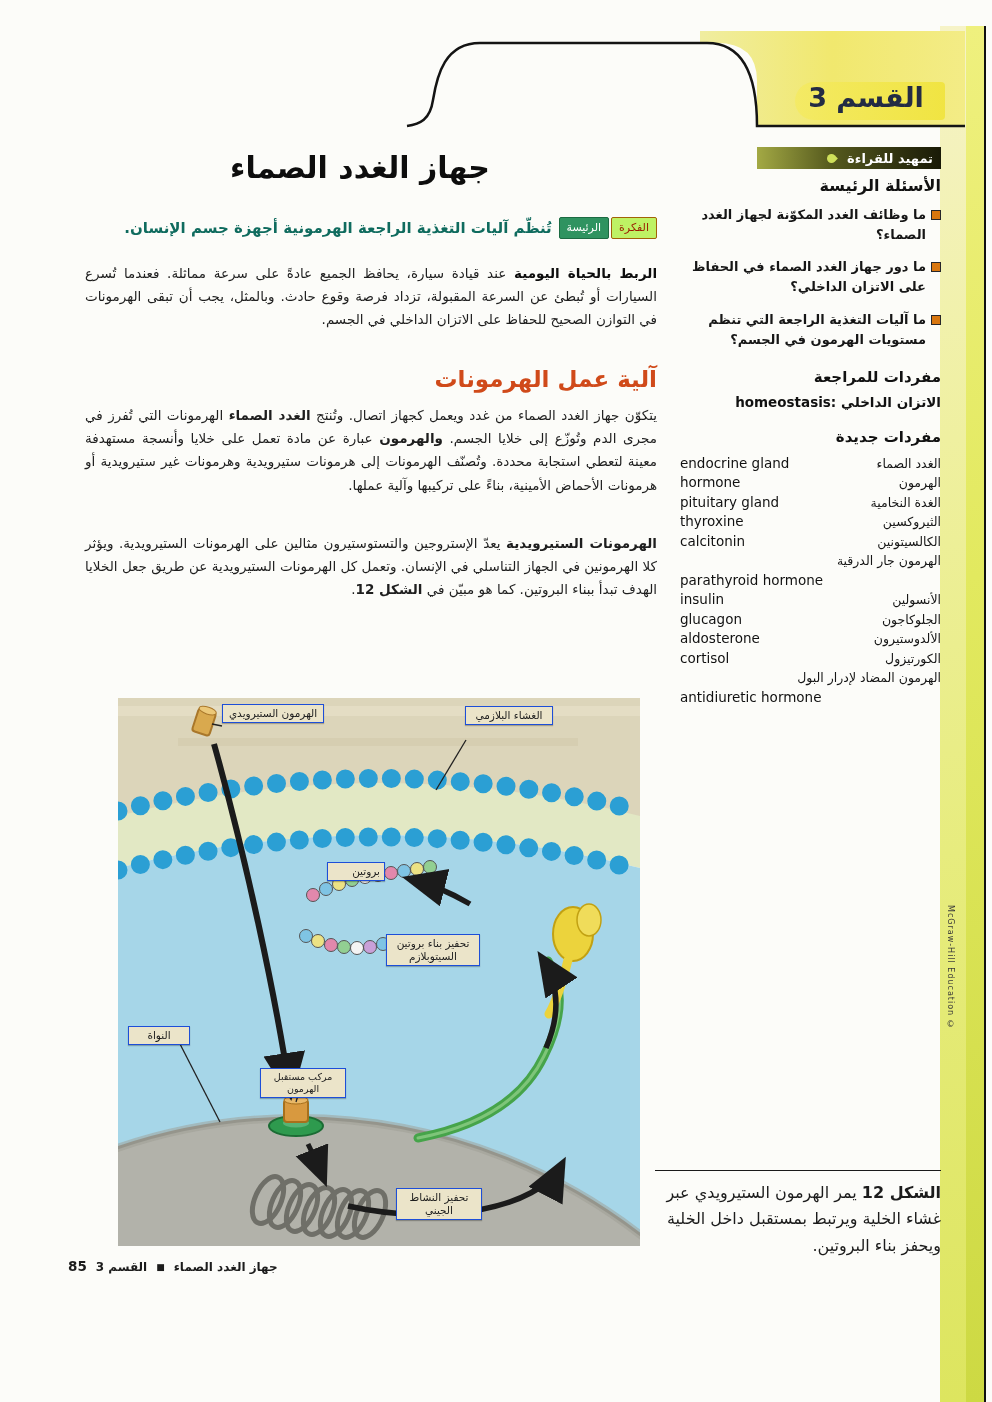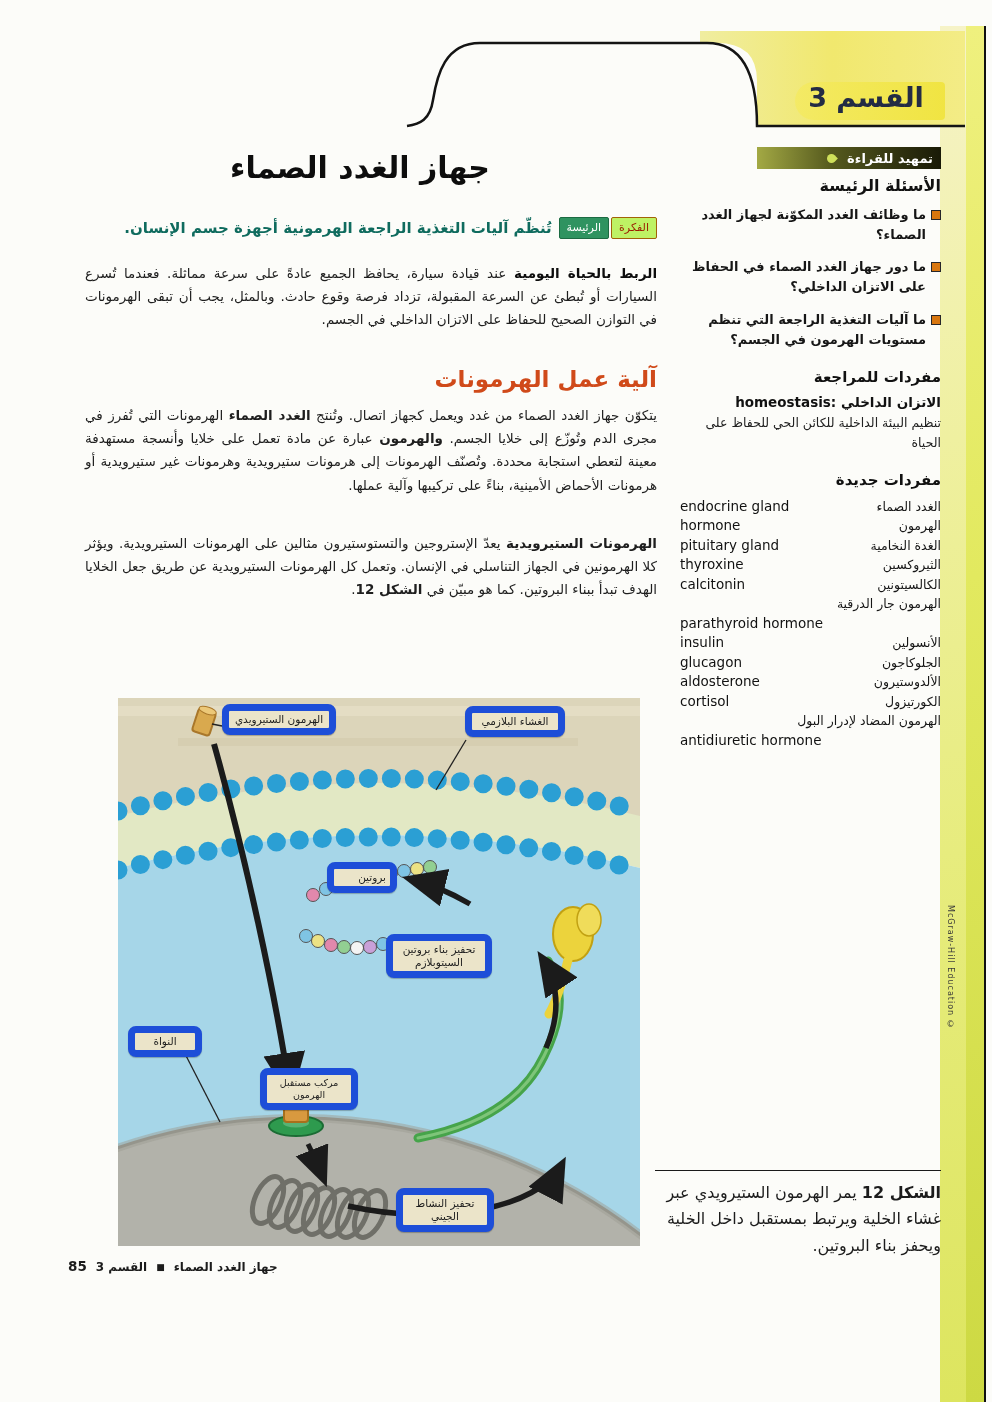--- a/index.html
+++ b/index.html
@@ -60,21 +60,21 @@
   .daily{top:262px;}
   .daily .lead{font-weight:bold; color:#0d0d0d;}
   .section-heading{position:absolute; left:85px; top:366px; width:572px; direction:rtl;
     text-align:right; font-size:23px; font-weight:bold; color:#d04a1a;}
   .para1{top:404px;}
   .para2{top:532px;}
   .b{font-weight:bold;}
   
   .figure{position:absolute; left:118px; top:698px; width:522px; height:548px;}
   .figure svg{position:absolute; left:0; top:0;}
-  .lbl{position:absolute; background:#ebe4c9; border:7px solid #1d4ed8; border-radius:8px;
+  .lbl{position:absolute; background:#ebe4c9; border:1px solid #1d4ed8; border-radius:0;
     font-size:10.5px; line-height:1.25; padding:2px 4px; text-align:center; color:#1d1d1d;
     direction:rtl; box-shadow:0 1px 1px rgba(0,0,0,.25);}
   
   .caption{position:absolute; left:655px; top:1170px; width:286px; border-top:1.5px solid #1a1a1a;
     padding-top:9px; direction:rtl; text-align:right; font-size:16px; line-height:1.65; color:#1c1c1c;}
   .caption .cap-label{font-weight:bold;}
   .footer{position:absolute; left:68px; top:1258px; display:flex; align-items:baseline; gap:9px;}
   .footer .pg{font-size:13.5px; font-weight:bold;}
   .footer .ft{font-size:12px; font-weight:bold; direction:rtl; unicode-bidi:isolate;}
   .footer .sep{font-size:9px; position:relative; top:-1px;}
@@ -113,21 +113,20 @@
     <ul class="questions">
       <li>ما وظائف الغدد المكوّنة لجهاز الغدد الصماء؟</li>
       <li>ما دور جهاز الغدد الصماء في الحفاظ على الاتزان الداخلي؟</li>
       <li>ما آليات التغذية الراجعة التي تنظم مستويات الهرمون في الجسم؟</li>
     </ul>
     <div class="sb-h2">مفردات للمراجعة</div>
     <div class="review-term">
       <span>الاتزان الداخلي</span>
       <span class="en">homeostasis:</span>
     </div>
-    <div class="review-def">تنظيم البيئة الداخلية للكائن الحي للحفاظ على الحياة</div>
     <div class="sb-h2">مفردات جديدة</div>
     <div class="vocab-list">
       <div class="vocab-row">
           <span class="en">endocrine gland</span>
           <span class="ar">الغدد الصماء</span>
         </div>
       <div class="vocab-row">
           <span class="en">hormone</span>
           <span class="ar">الهرمون</span>
         </div>

